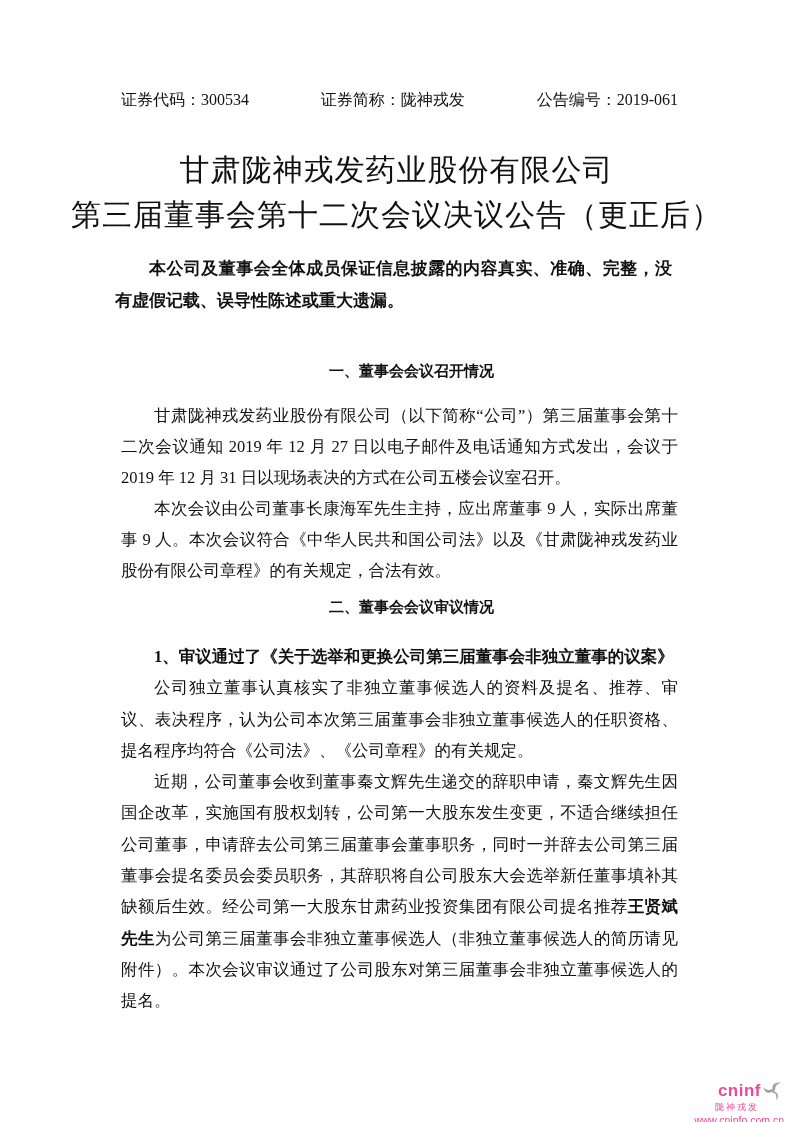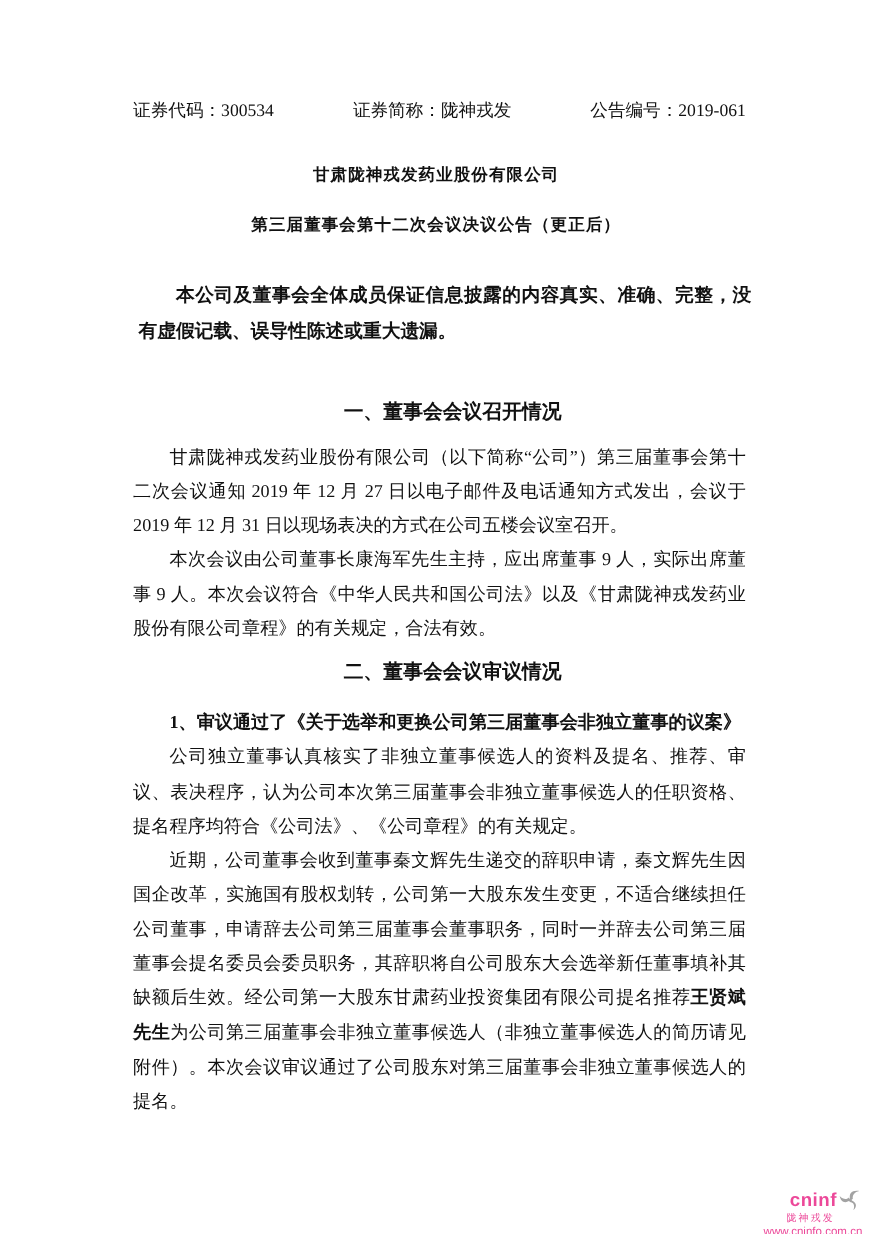--- a/index.html
+++ b/index.html
@@ -16,37 +16,37 @@
   
   .doc-header {
     left: 121px; top: 90px; width: 557px;
     display: flex; justify-content: space-between;
     font-size: 16px; white-space: nowrap;
   }
 
   
   .doc-title {
     left: 0; width: 793px; text-align: center;
-    font-size: 15px; font-weight: bold; letter-spacing: 1px;
+    font-size: 30px; font-weight: normal; letter-spacing: 1px;
     white-space: nowrap;
   }
   .title-1 { top: 150px; }
   .title-2 { top: 195px; }
 
   
   .statement {
-    left: 126px; top: 253px; width: 557px;
+    left: 115px; top: 253px; width: 557px;
     font-size: 17px; font-weight: bold;
     line-height: 32px; text-indent: 2em; text-align: justify;
   }
 
   
   .sec-heading {
     left: 121px; width: 557px;
-    font-size: 18px; font-weight: bold;
+    font-size: 15px; font-weight: bold;
     padding-left: 24px; box-sizing: border-box;
     white-space: nowrap;
   }
   .sec-1 { top: 362px; }
   .sec-2 { top: 598px; }
 
   
   .body-block {
     left: 121px; width: 557px;
     font-size: 16.5px; line-height: 31px;

